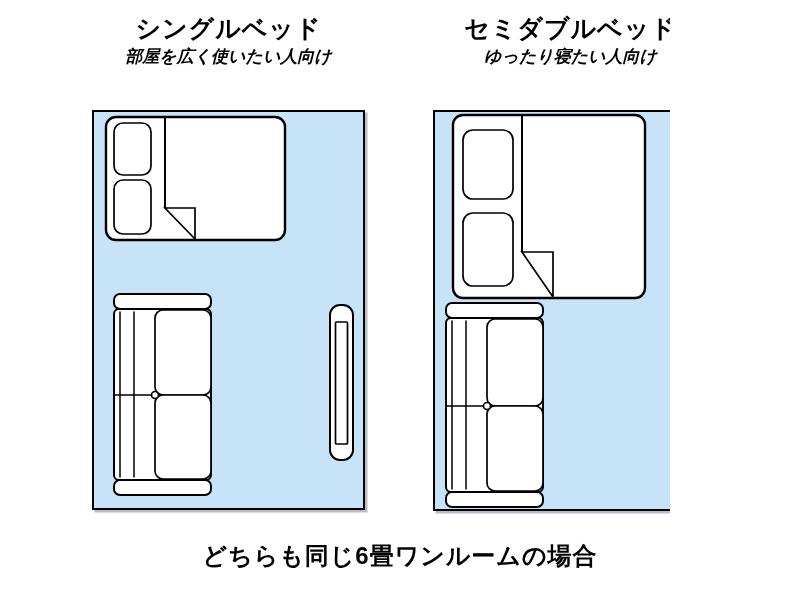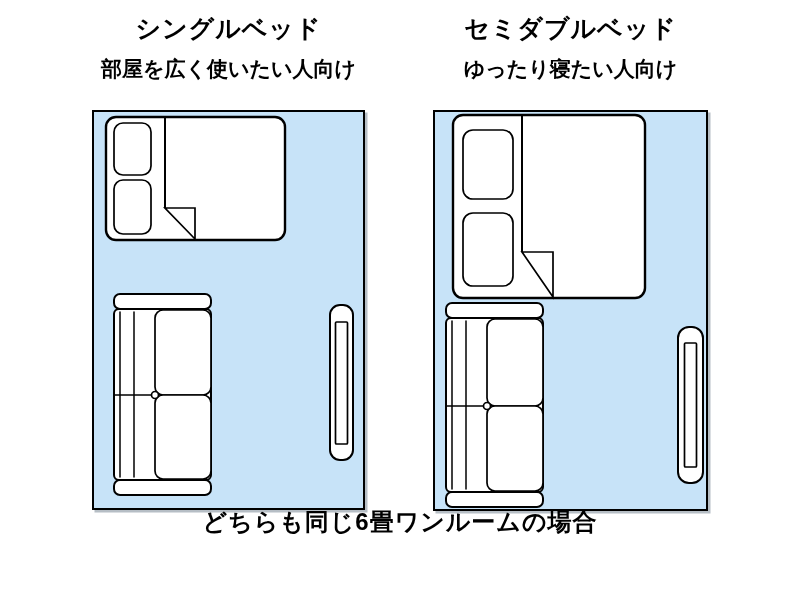--- a/index.html
+++ b/index.html
@@ -1,29 +1,29 @@
 <!DOCTYPE html>
 <html><head>
 <meta charset="utf-8">
 <style>
   html,body{margin:0;padding:0;background:#fff;}
   #stage{
-    position:relative;width:800px;height:600px;background:#ffffff;overflow:hidden;
+    position:relative;width:670px;height:600px;background:#ffffff;overflow:hidden;
     font-family:"Liberation Sans","DejaVu Sans",sans-serif;color:#000;
   }
   .panel-head{position:absolute;top:14px;text-align:center;}
   .title{font-size:25px;line-height:29px;font-weight:bold;letter-spacing:1px;}
-  .subtitle{font-size:21px;line-height:20px;font-weight:bold;margin-top:16px;}
+  .subtitle{font-size:17px;line-height:20px;font-weight:bold;margin-top:4px;font-style:italic;}
   .room{
     position:absolute;background:#c7e3f8;border:2px solid #000;box-sizing:border-box;
     box-shadow:2.5px 2.5px 0 rgba(110,125,140,.5);
   }
   .room svg{position:absolute;left:0;top:0;display:block;}
   .caption{
-    position:absolute;left:0;top:507px;width:800px;text-align:center;
+    position:absolute;left:0;top:541px;width:800px;text-align:center;
     font-size:24px;line-height:30px;font-weight:bold;letter-spacing:1px;
   }
   .note{
     position:absolute;right:5px;top:565px;text-align:right;
     font-size:18px;line-height:22px;font-weight:bold;
   }
   
   .f25{fill:#fff;stroke:#000;stroke-width:2.4;}
   .f2 {fill:#fff;stroke:#000;stroke-width:2;}
   .f17{fill:#fff;stroke:#000;stroke-width:1.7;}

